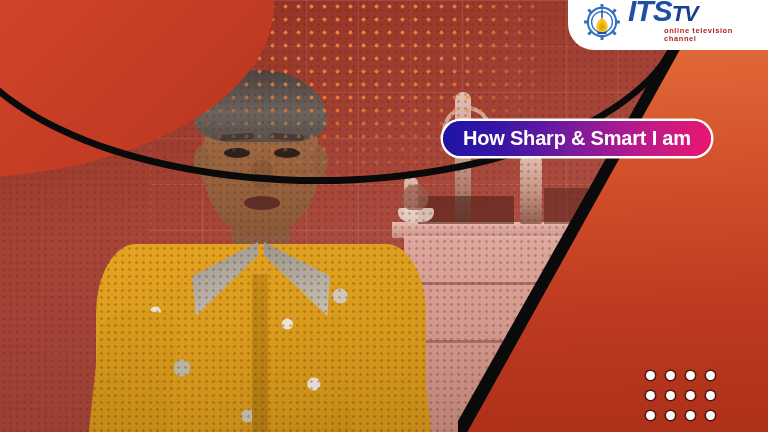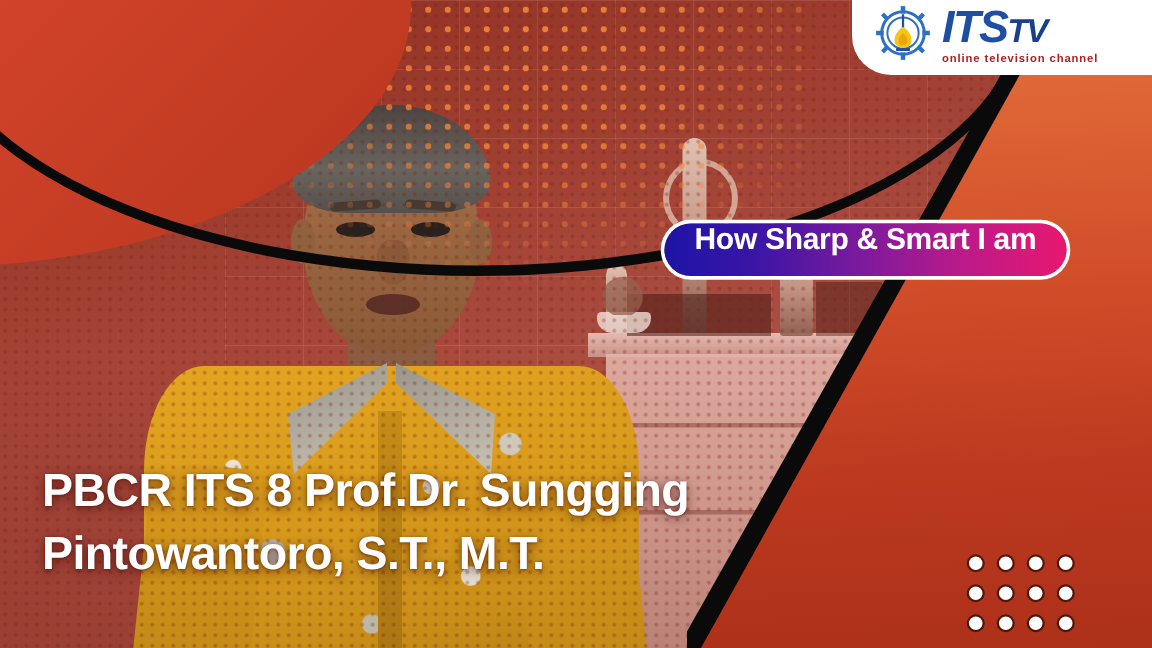--- a/index.html
+++ b/index.html
@@ -199,32 +199,31 @@
   .logo-its {
     font-size: 30px; font-weight: 700; font-style: italic;
     color: #1f4fa3; letter-spacing: -1px;
   }
   .logo-tv {
     font-size: 22px; font-weight: 700; font-style: italic;
     color: #1a3f8f; letter-spacing: -1px;
   }
   .logo-tag {
     font-size: 7.5px; font-weight: 700; color: #b01e1e;
-    letter-spacing: .6px; margin-top: 1px;
+    letter-spacing: .6px; margin-top: 1px; margin-left: 36px;
   }
 
   
   .badge {
     position: absolute; left: 443px; top: 121px; height: 35px;
     padding: 0 20px;
-    display: flex; align-items: flex-start;
+    display: flex; align-items: center;
     border-radius: 18px;
     background: linear-gradient(90deg, #1d14a6 0%, #3a15a6 22%, #7a1a9e 48%, #bb1a8a 74%, #e8176f 100%);
     box-shadow: 0 0 0 2.5px #ffffff;
-    margin-top: 28px;
   }
   .badge-text {
     color: #ffffff;
     font-size: 20px;
     font-weight: 700;
     letter-spacing: -.2px;
     white-space: nowrap;
   }
 
   
@@ -330,33 +329,29 @@
         <span class="logo-tv">TV</span>
       </div>
       <div class="logo-tag">online television channel</div>
     </div>
   </div>
 
   <div class="badge">
     <span class="badge-text">How Sharp &amp; Smart I am</span>
   </div>
 
-  <div class="title">
-    <span class="title-line">PBCR ITS 8 Prof.Dr. Sungging</span>
-    <span class="title-line">Pintowantoro, S.T., M.T.</span>
+
+  <div class="dot-grid">
+    <span></span>
+    <span></span>
+    <span></span>
+    <span></span>
+    <span></span>
+    <span></span>
+    <span></span>
+    <span></span>
+    <span></span>
+    <span></span>
+    <span></span>
+    <span></span>
   </div>
 
-  <div class="dot-grid">
-    <span></span>
-    <span></span>
-    <span></span>
-    <span></span>
-    <span></span>
-    <span></span>
-    <span></span>
-    <span></span>
-    <span></span>
-    <span></span>
-    <span></span>
-    <span></span>
-  </div>
-
 </div>
 
 </body></html>

